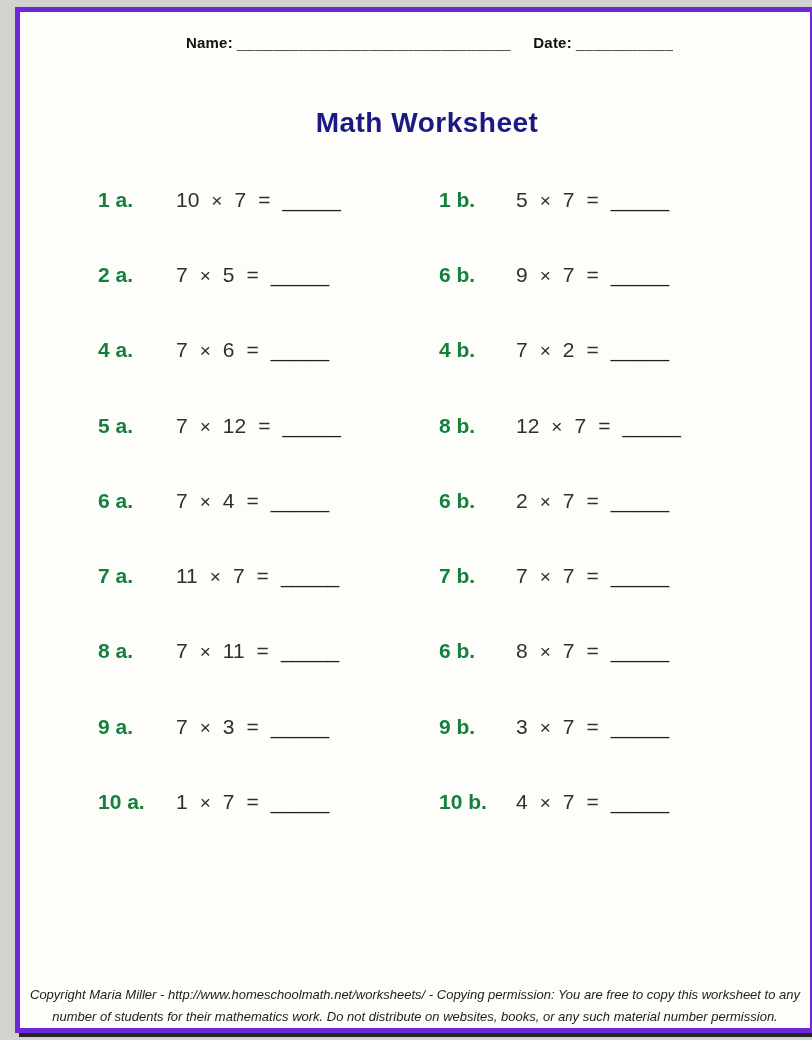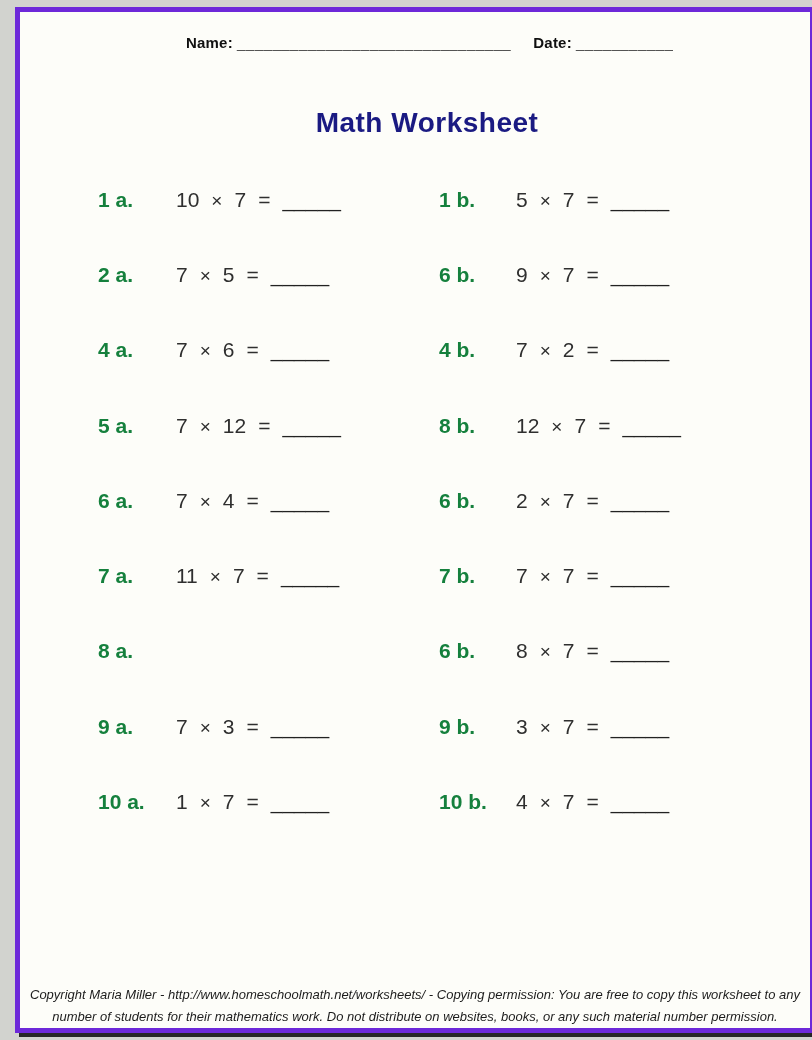--- a/index.html
+++ b/index.html
@@ -137,20 +137,23 @@
       <span class="tk">11</span><span class="tk op">×</span><span class="tk">7</span><span class="tk">=</span><span class="blank">_____</span>
     </span>
     <span class="plabel lb">7 b.</span>
     <span class="pexpr eb">
       <span class="tk">7</span><span class="tk op">×</span><span class="tk">7</span><span class="tk">=</span><span class="blank">_____</span>
     </span>
   </div>
 
   <div class="row">
     <span class="plabel la">8 a.</span>
+    <span class="pexpr ea">
+      <span class="tk">7</span><span class="tk op">×</span><span class="tk">11</span><span class="tk">=</span><span class="blank">_____</span>
+    </span>
     <span class="plabel lb">6 b.</span>
     <span class="pexpr eb">
       <span class="tk">8</span><span class="tk op">×</span><span class="tk">7</span><span class="tk">=</span><span class="blank">_____</span>
     </span>
   </div>
 
   <div class="row">
     <span class="plabel la">9 a.</span>
     <span class="pexpr ea">
       <span class="tk">7</span><span class="tk op">×</span><span class="tk">3</span><span class="tk">=</span><span class="blank">_____</span>

